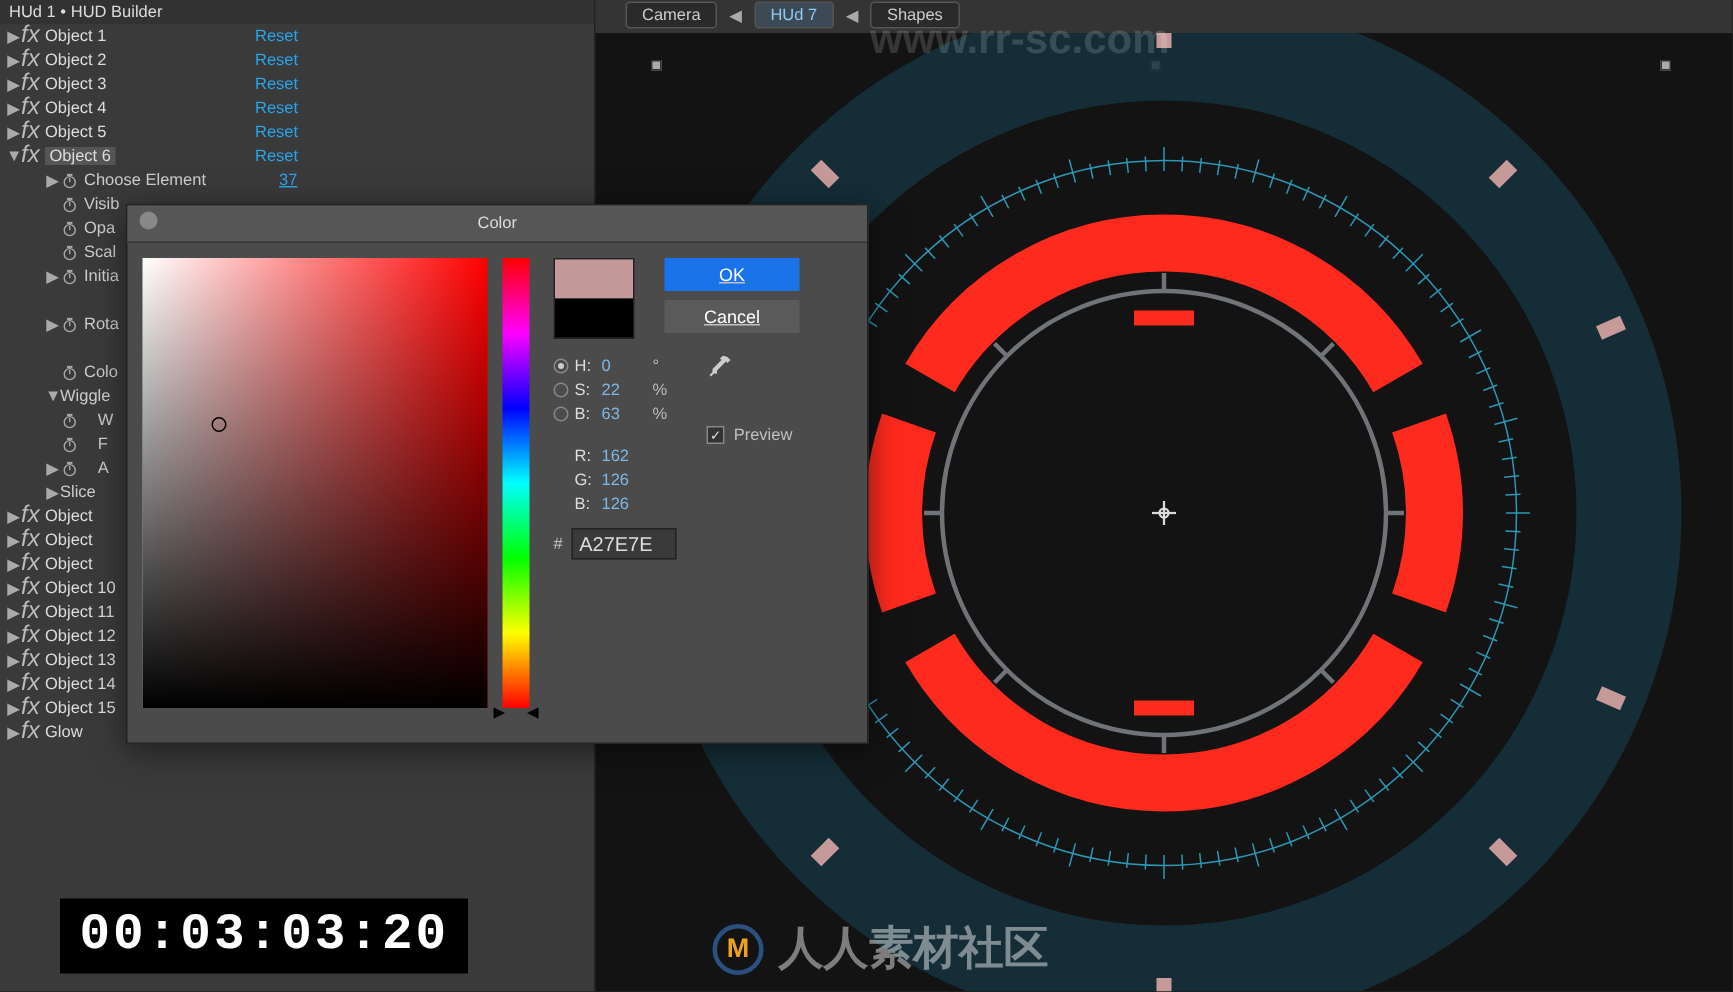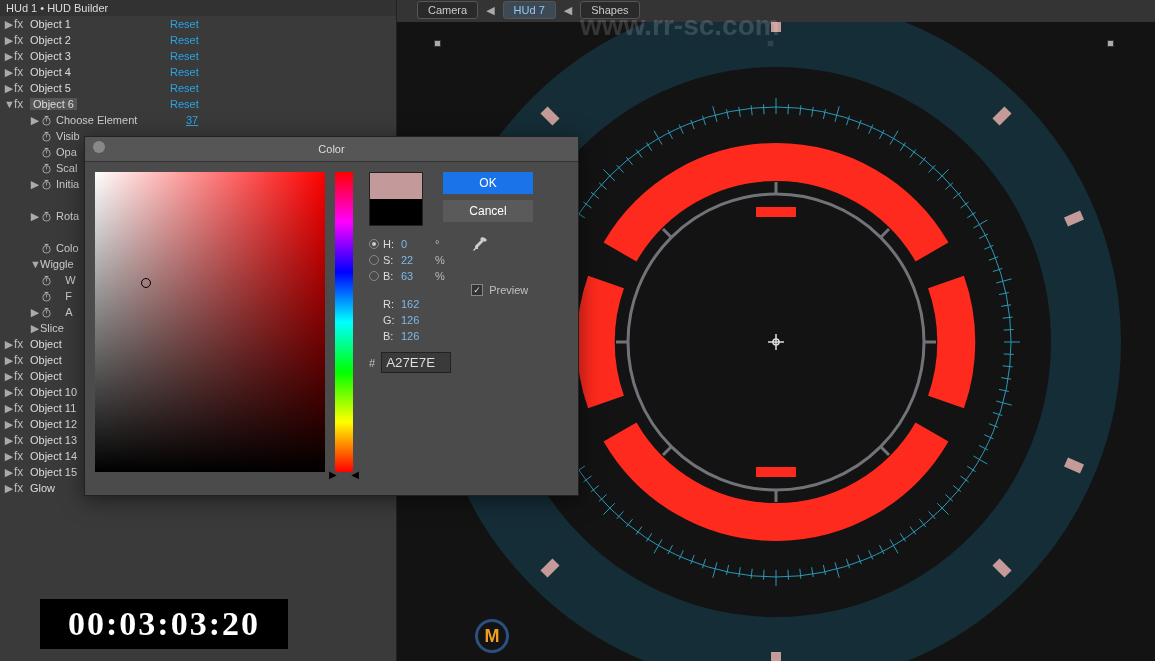--- a/index.html
+++ b/index.html
@@ -4,21 +4,21 @@
 <style>
 * { margin: 0; padding: 0; box-sizing: border-box; font-family: Arial, sans-serif; }
 body { background: #343434; color: #c0c0c0; font-size: 11px; width: 1155px; height: 661px; overflow: hidden; position: relative; }
 .watermark { position: absolute; top: 10px; left: 580px; color: rgba(255,255,255,0.15); font-size: 28px; font-weight: bold; z-index: 500; pointer-events: none; }
 
 
 .left-panel { position: absolute; left: 0; top: 0; width: 397px; height: 661px; background: #3a3a3a; border-right: 1px solid #222; }
 .panel-title { padding: 2px 6px; font-size: 11px; color: #ddd; background: #323232; }
 .obj-row { display: flex; align-items: center; height: 16px; padding: 0 4px; }
 .tw-arrow { width: 10px; text-align: center; color: #aaa; cursor: pointer; }
-.fx-badge { color: #bbb; font-size: 12px; width: 16px; }
+.fx-badge { font-style: italic; color: #bbb; font-size: 16px; width: 16px; }
 .obj-label { flex: 0 0 140px; color: #ddd; }
 .reset-link { color: #2ba3e8; cursor: pointer; }
 .sub-row { display: flex; align-items: center; height: 16px; padding-left: 30px; }
 .stopwatch { width: 12px; height: 12px; margin-right: 4px; display: inline-flex; align-items: center; justify-content: center; }
 .stopwatch svg { width: 11px; height: 11px; }
 .sub-label { flex: 0 0 130px; color: #ccc; }
 .sub-val { color: #2ba3e8; text-decoration: underline; }
 .obj6-highlight { background: #555; padding: 0 3px; text-align: center; }
 
 
@@ -42,39 +42,39 @@
 .sv-cursor { position: absolute; width: 10px; height: 10px; border: 1px solid #000; border-radius: 50%; transform: translate(-50%, -50%); }
 .hue-strip { width: 18px; height: 300px; position: relative; cursor: pointer;
   background: linear-gradient(to bottom, #f00, #f0f, #00f, #0ff, #0f0, #ff0, #f00); }
 .hue-arrows { position: absolute; width: 30px; left: -6px; display: flex; justify-content: space-between; }
 .hue-arrows span { color: #000; font-size: 10px; }
 .dlg-right { flex: 1; display: flex; flex-direction: column; gap: 6px; padding-left: 6px; }
 .swatch-row { display: flex; align-items: flex-start; gap: 20px; }
 .swatch-pair { width: 54px; height: 54px; border: 1px solid #222; display: flex; flex-direction: column; }
 .swatch-top { flex: 1; background: #c49999; }
 .swatch-bot { flex: 1; background: #000; }
-.btn-col { display: flex; flex-direction: column; gap: 6px; }
+.btn-col { display: flex; flex-direction: column; gap: 6px; text-decoration: underline; }
 .dlg-btn { width: 90px; height: 22px; border: none; color: #fff; font-size: 12px; cursor: pointer; }
 .dlg-btn.ok { background: #1a73e8; }
 .dlg-btn.cancel { background: #5a5a5a; }
 .field-col { display: flex; flex-direction: column; gap: 4px; margin-top: 6px; }
 .fld { display: flex; align-items: center; gap: 4px; }
 .fld .radio { width: 10px; height: 10px; border: 1px solid #888; border-radius: 50%; }
 .fld .radio.on::after { content: ''; display: block; width: 4px; height: 4px; background: #ccc; border-radius: 50%; margin: 2px; }
 .fld label { width: 14px; color: #ddd; }
 .fld .val { color: #7db8e8; width: 30px; text-align: left; }
 .fld .unit { color: #bbb; }
 .hex-row { display: flex; align-items: center; gap: 6px; margin-top: 6px; }
 .hex-row input { width: 70px; background: #3a3a3a; border: 1px solid #222; color: #ddd; padding: 2px 4px; }
 .eyedrop { width: 18px; height: 18px; display: flex; align-items: center; justify-content: center; cursor: pointer; }
 .preview-row { display: flex; align-items: center; gap: 6px; }
 .preview-row .chk { width: 12px; height: 12px; border: 1px solid #888; background: #333; display: flex; align-items: center; justify-content: center; color: #ddd; font-size: 9px; }
 
 
-.timecode { position: absolute; left: 40px; bottom: 12px; background: #000; color: #fff; font-family: Liberation Serif, serif; font-size: 34px; font-weight: bold; padding: 6px 28px; letter-spacing: 2px; }
+.timecode { position: absolute; left: 40px; bottom: 12px; background: #000; color: #fff; font-family: Liberation Mono, monospace; font-size: 34px; font-weight: bold; padding: 6px 13px; letter-spacing: 2px; }
 
 
 .footer-logo { position: absolute; left: 475px; bottom: 8px; display: flex; align-items: center; gap: 10px; color: rgba(255,255,255,0.45); font-size: 30px; font-weight: bold; }
 .footer-logo .circ { width: 34px; height: 34px; border: 3px solid rgba(60,120,200,0.6); border-radius: 50%; display: flex; align-items: center; justify-content: center; color: #f0a020; font-size: 18px; }
 </style>
 </head>
 <body>
 
 <div class="watermark">www.rr-sc.com</div>
 
@@ -569,13 +569,14 @@
         </div>
       </div>
     </div>
   </div>
 </div>
 
 <div class="timecode">00:03:03:20</div>
 
 <div class="footer-logo">
   <span class="circ">M</span>
+  <span>人人素材社区</span>
 </div>
 
 </body></html>

